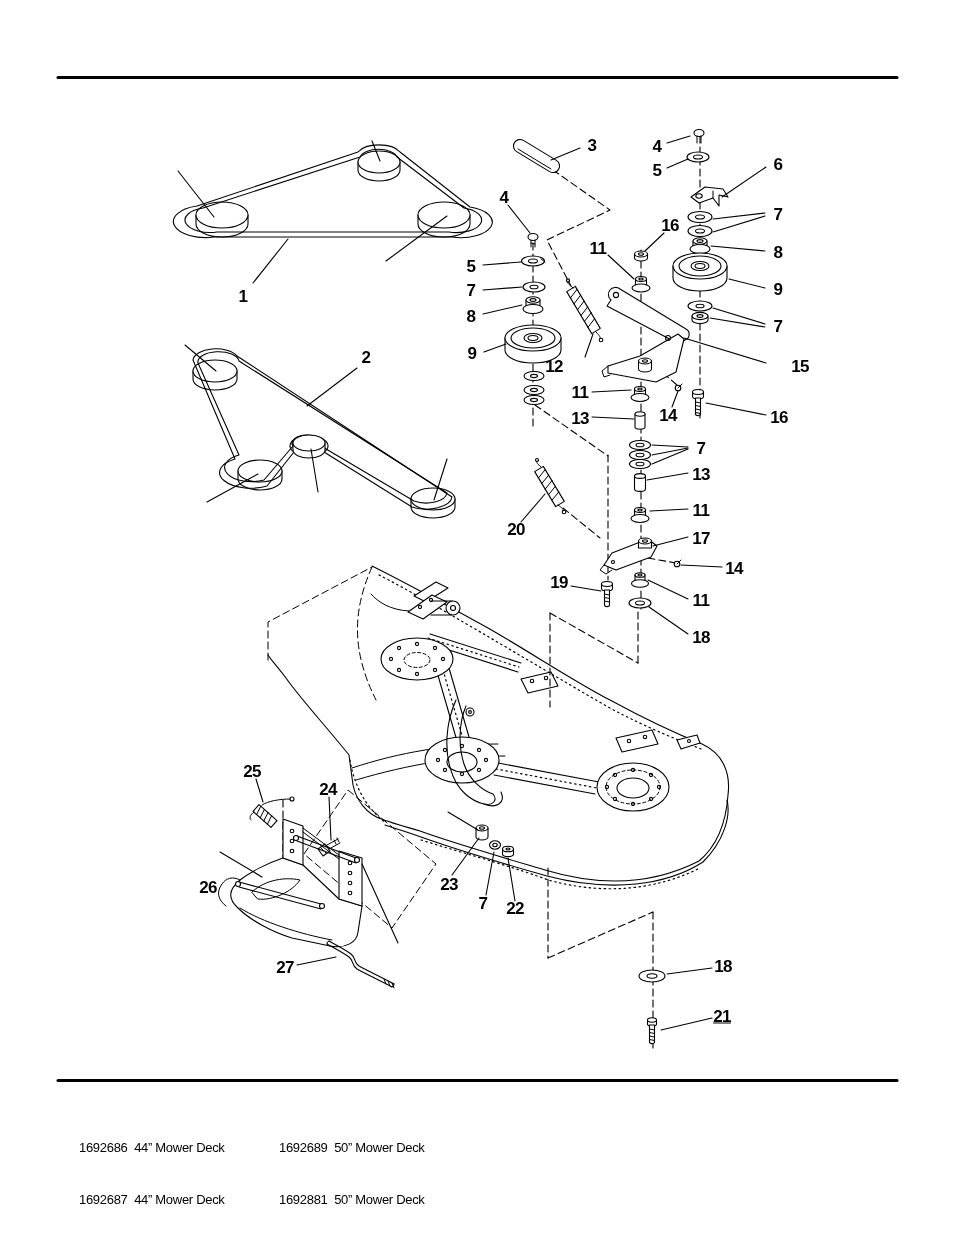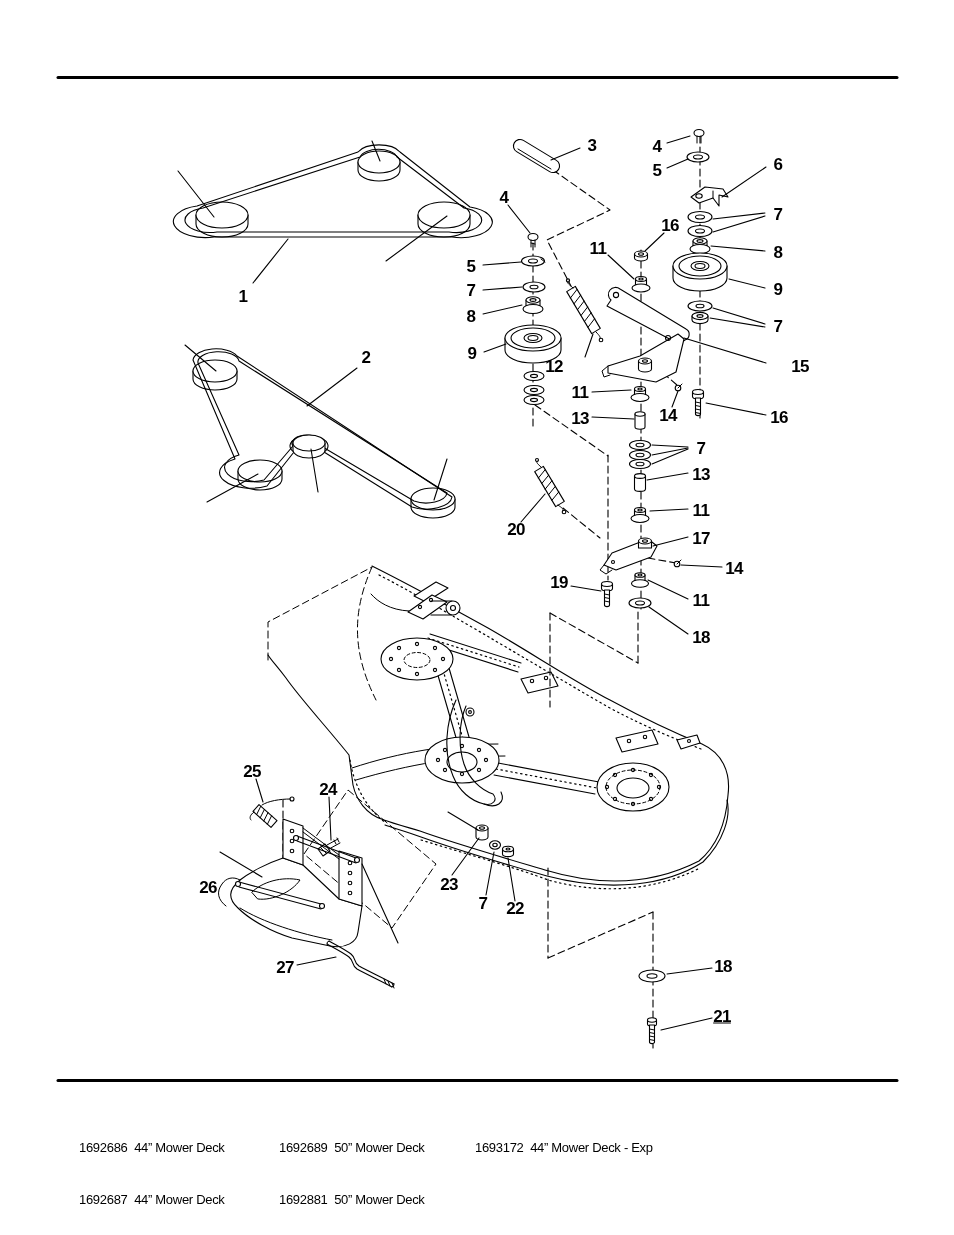--- a/index.html
+++ b/index.html
@@ -468,17 +468,14 @@
   <div class="footer-col" style="left:79px">
     <span>1692686  44” Mower Deck</span>
     <span>1692687  44” Mower Deck</span>
     
   </div>
   <div class="footer-col" style="left:279px">
     <span>1692689  50” Mower Deck</span>
     <span>1692881  50” Mower Deck</span>
     
   </div>
-  <div class="footer-col" style="left:475px">
-    <span>1693172  44” Mower Deck - Exp</span>
-  </div>
 
 </div>
 
 </body></html>

